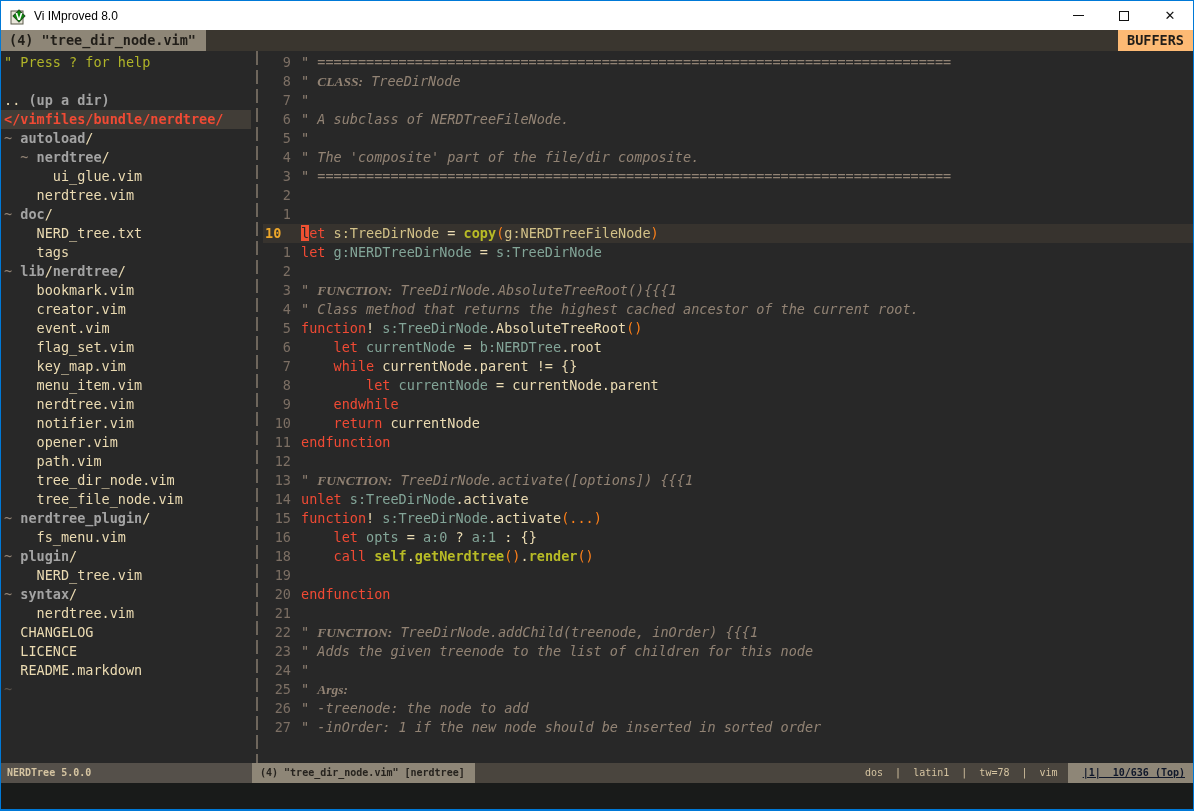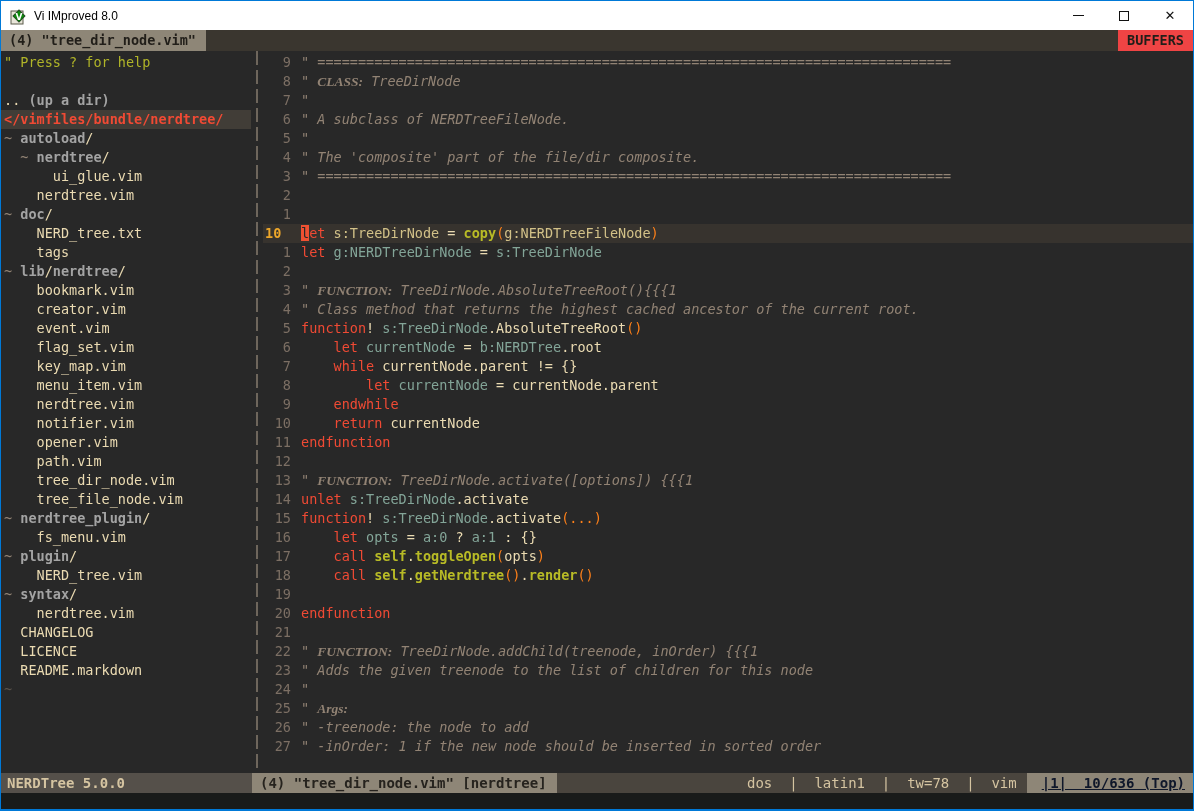--- a/index.html
+++ b/index.html
@@ -25,21 +25,21 @@
   
   .tabline {
     height:21px; flex:0 0 21px; background:#3a362f;
     display:flex; align-items:stretch;
     font-size:13.5px; line-height:21px;
   }
   .tab-active {
     background:#8e8677; color:#211e19; font-weight:bold; padding:0 10px 0 8px; white-space:pre;
   }
   .tab-right {
-    margin-left:auto; background:#ef4444; color:#211e19; font-weight:bold; padding:0 9px;
+    margin-left:auto; background:#fdba74; color:#211e19; font-weight:bold; padding:0 9px;
   }
   
   .content { flex:1 1 auto; display:flex; overflow:hidden; background:#282828; }
   .sidebar { width:250px; flex:0 0 250px; overflow:hidden; padding-top:2px; }
   .vsplit { width:12px; flex:0 0 12px; }
   .vsplit-bar {
     width:2px; height:100%; margin:0 auto;
     background:repeating-linear-gradient(to bottom, #6e665c 0 14px, transparent 14px 19px);
   }
   .editor { flex:1 1 auto; overflow:hidden; padding-top:2px; }
@@ -63,21 +63,21 @@
   .s-kh   { color:#d2c188; }
   .s-dir  { color:#a3a3a3; font-weight:bold; }
   .s-help { color:#b0b428; }
   .s-pre  { color:#928374; }
   .s-root { color:#f04a34; font-weight:bold; }
   .s-nt   { color:#5a524a; }
   .s-cursor { background:#ef5132; color:#282828; }
   
   .statusline {
     height:20px; flex:0 0 20px; background:#4a453e; display:flex; align-items:stretch;
-    font-size:14px; line-height:20px; white-space:pre;
+    font-size:10px; line-height:20px; white-space:pre;
   }
   .st-left { width:251px; flex:0 0 251px; color:#d5c4a1; font-weight:bold; padding-left:6px; background:#55504a; }
   .st-file { background:#8e8677; color:#26231e; font-weight:bold; padding:0 10px 0 8px; }
   .st-fill { flex:1 1 auto; }
   .st-opts { color:#d5c4a1; padding:0 10px; }
   .st-pos  { background:#8e8677; color:#0f172a; font-weight:bold; padding:0 8px 0 15px;text-decoration:underline; }
   
   .cmdline { flex:1 1 auto; background:#191b1a; border-bottom:2px solid #0079d7; }
 </style>
 </head>
@@ -175,21 +175,20 @@
           <div class="row"><span class="lnum">7</span><span><span class="s-t">    </span><span class="s-k">while</span><span class="s-t"> currentNode.parent != {}</span></span></div>
           <div class="row"><span class="lnum">8</span><span><span class="s-t">        </span><span class="s-k">let</span><span class="s-t"> </span><span class="s-v">currentNode</span><span class="s-t"> = currentNode.parent</span></span></div>
           <div class="row"><span class="lnum">9</span><span><span class="s-t">    </span><span class="s-k">endwhile</span></span></div>
           <div class="row"><span class="lnum">10</span><span><span class="s-t">    </span><span class="s-k">return</span><span class="s-t"> currentNode</span></span></div>
           <div class="row"><span class="lnum">11</span><span><span class="s-k">endfunction</span></span></div>
           <div class="row"><span class="lnum">12</span><span></span></div>
           <div class="row"><span class="lnum">13</span><span><span class="s-c">" </span><span class="s-cb">FUNCTION:</span><span class="s-c"> TreeDirNode.activate([options]) {{{1</span></span></div>
           <div class="row"><span class="lnum">14</span><span><span class="s-k">unlet</span><span class="s-t"> </span><span class="s-v">s:TreeDirNode</span><span class="s-t">.activate</span></span></div>
           <div class="row"><span class="lnum">15</span><span><span class="s-k">function</span><span class="s-t">! </span><span class="s-v">s:TreeDirNode</span><span class="s-t">.activate</span><span class="s-o">(...)</span></span></div>
           <div class="row"><span class="lnum">16</span><span><span class="s-t">    </span><span class="s-k">let</span><span class="s-t"> </span><span class="s-v">opts</span><span class="s-t"> = </span><span class="s-v">a:0</span><span class="s-t"> ? </span><span class="s-v">a:1</span><span class="s-t"> : {}</span></span></div>
-          <div class="row"><span class="lnum">17</span><span><span class="s-t">    </span><span class="s-k">call</span><span class="s-t"> </span><span class="s-f">self</span><span class="s-t">.</span><span class="s-f">toggleOpen</span><span class="s-o">(</span><span class="s-t">opts</span><span class="s-o">)</span></span></div>
           <div class="row"><span class="lnum">18</span><span><span class="s-t">    </span><span class="s-k">call</span><span class="s-t"> </span><span class="s-f">self</span><span class="s-t">.</span><span class="s-f">getNerdtree</span><span class="s-o">()</span><span class="s-t">.</span><span class="s-f">render</span><span class="s-o">()</span></span></div>
           <div class="row"><span class="lnum">19</span></div>
           <div class="row"><span class="lnum">20</span><span><span class="s-k">endfunction</span></span></div>
           <div class="row"><span class="lnum">21</span><span></span></div>
           <div class="row"><span class="lnum">22</span><span><span class="s-c">" </span><span class="s-cb">FUNCTION:</span><span class="s-c"> TreeDirNode.addChild(treenode, inOrder) {{{1</span></span></div>
           <div class="row"><span class="lnum">23</span><span><span class="s-c">" Adds the given treenode to the list of children for this node</span></span></div>
           <div class="row"><span class="lnum">24</span><span><span class="s-c">"</span></span></div>
           <div class="row"><span class="lnum">25</span><span><span class="s-c">" </span><span class="s-cb">Args:</span></span></div>
           <div class="row"><span class="lnum">26</span><span><span class="s-c">" -treenode: the node to add</span></span></div>
           <div class="row"><span class="lnum">27</span><span><span class="s-c">" -inOrder: 1 if the new node should be inserted in sorted order</span></span></div>

